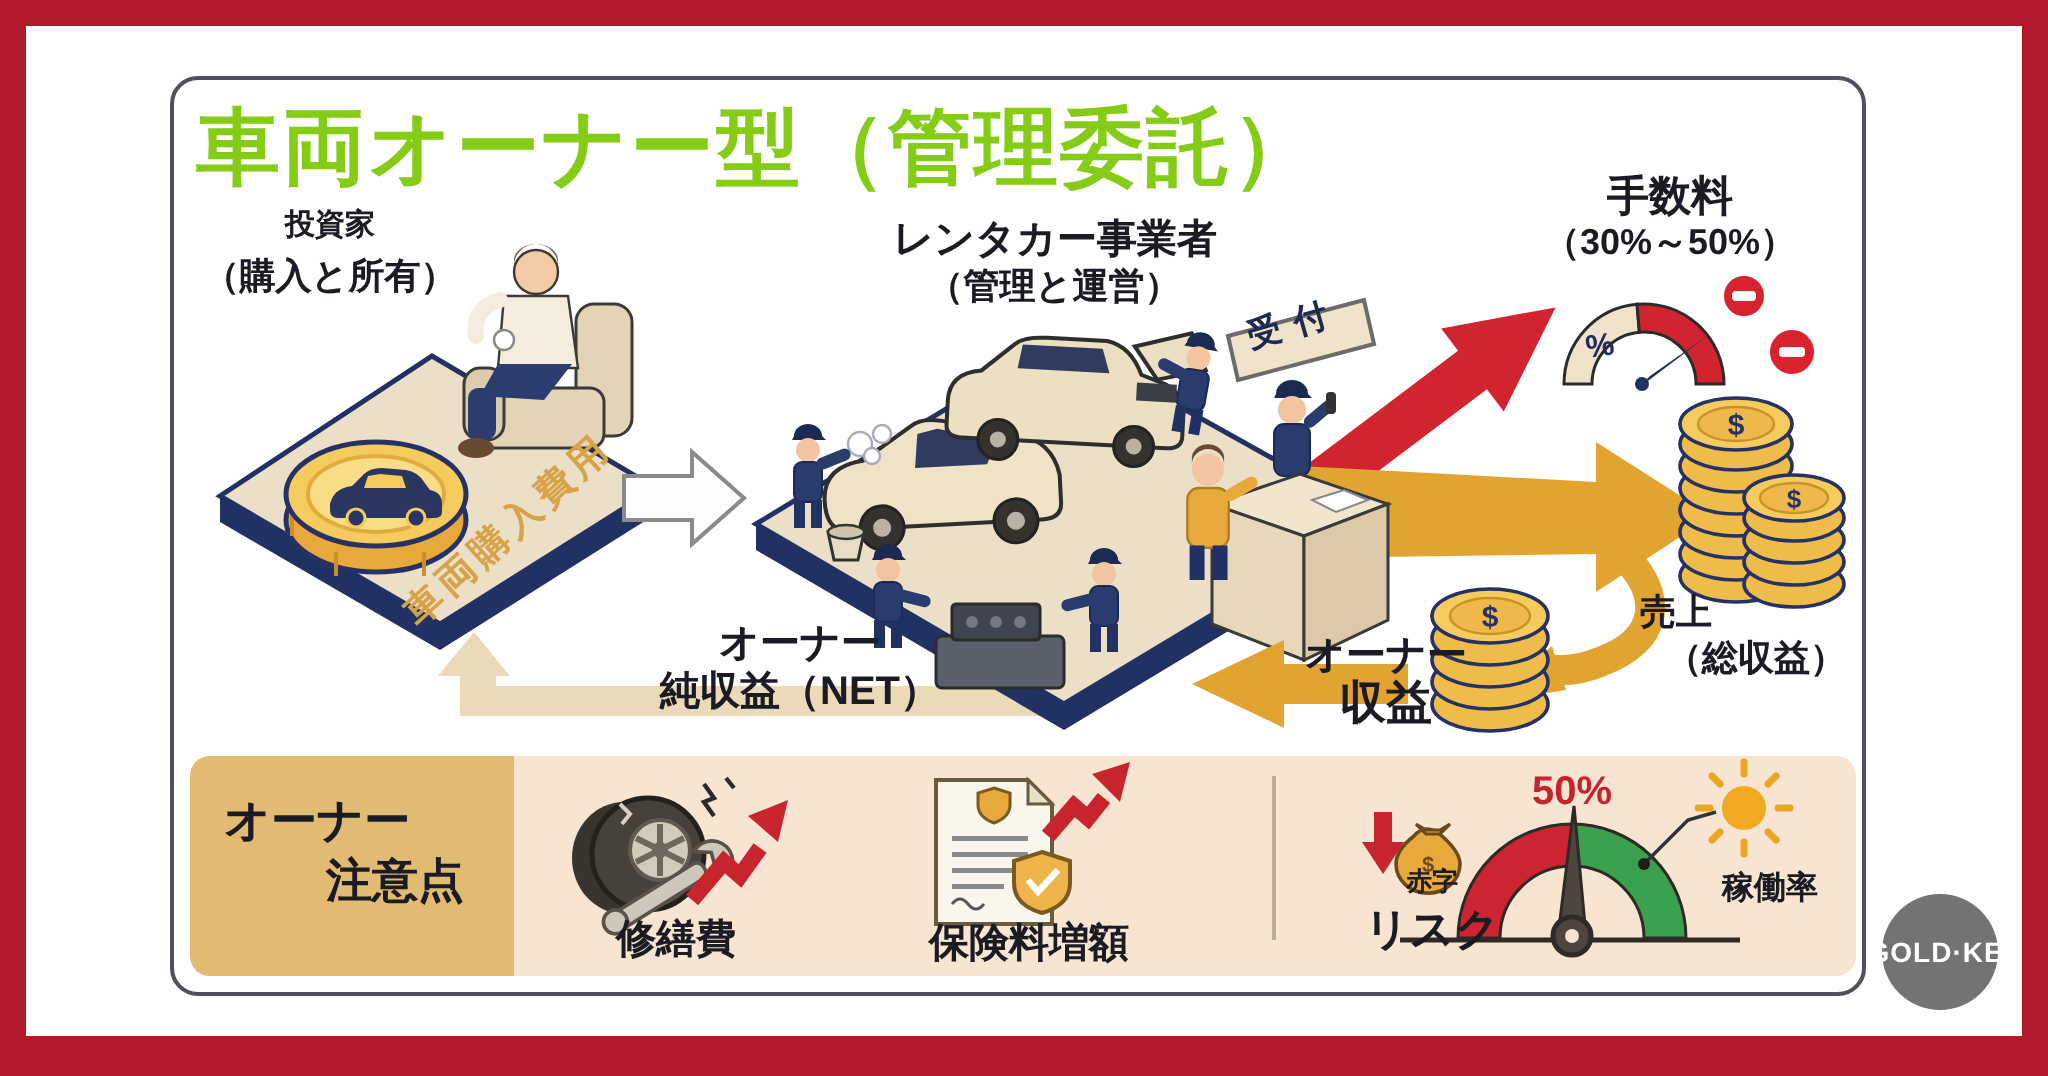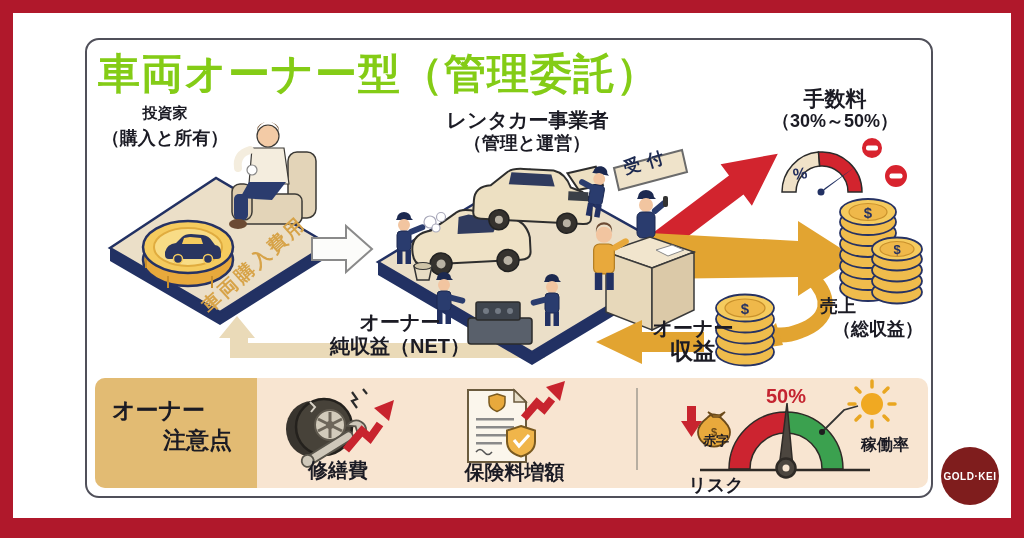--- a/index.html
+++ b/index.html
@@ -41,22 +41,22 @@
     position:absolute;left:624px;top:157px;font-size:17px;font-weight:bold;
     color:#1C2950;letter-spacing:7px;white-space:nowrap;
     transform:rotate(-16deg);transform-origin:left center;z-index:7;
   }
   .pct{
     position:absolute;left:793px;top:165px;font-size:16px;font-weight:bold;
     color:#202C5E;transform:rotate(-8deg);z-index:7;
   }
   .logo{
     position:absolute;left:941px;top:447px;width:58px;height:58px;border-radius:50%;
-    background:#7f1d1d;color:#ffffff;display:flex;align-items:center;justify-content:center;
-    font-size:10px;font-weight:bold;letter-spacing:.5px;z-index:8;
+    background:#737373;color:#ffffff;display:flex;align-items:center;justify-content:center;
+    font-size:14px;font-weight:bold;letter-spacing:.5px;z-index:8;
   }
 </style>
 </head>
 <body>
 
 <div class="white-mat"></div>
 <div class="panel"></div>
 <div class="risk-panel"></div>
 <div class="risk-label-block"></div>
 <div class="risk-divider"></div>
@@ -360,16 +360,16 @@
 <div class="lbl" style="left:315px;top:335px;width:170px;font-size:20px;">純収益（NET）</div>
 
 <div class="lbl" style="left:112px;top:398px;width:120px;font-size:23px;text-align:left;">オーナー</div>
 <div class="lbl" style="left:112px;top:428px;width:120px;font-size:23px;text-align:right;">注意点</div>
 
 <div class="lbl" style="left:282px;top:459px;width:112px;font-size:20px;">修繕費</div>
 <div class="lbl" style="left:437px;top:461px;width:155px;font-size:20px;">保険料増額</div>
 
 <div class="lbl" style="left:757px;top:385px;width:58px;font-size:20px;color:#C42430;">50%</div>
 <div class="lbl" style="left:682px;top:434px;width:68px;font-size:13px;">赤字</div>
-<div class="lbl" style="left:682px;top:475px;width:68px;font-size:18px;">リスク</div>
+<div class="lbl" style="left:682px;top:453px;width:68px;font-size:22px;">リスク</div>
 <div class="lbl" style="left:849px;top:436px;width:72px;font-size:16px;">稼働率</div>
 
 <div class="logo">GOLD·KEI</div>
 
 </body></html>

